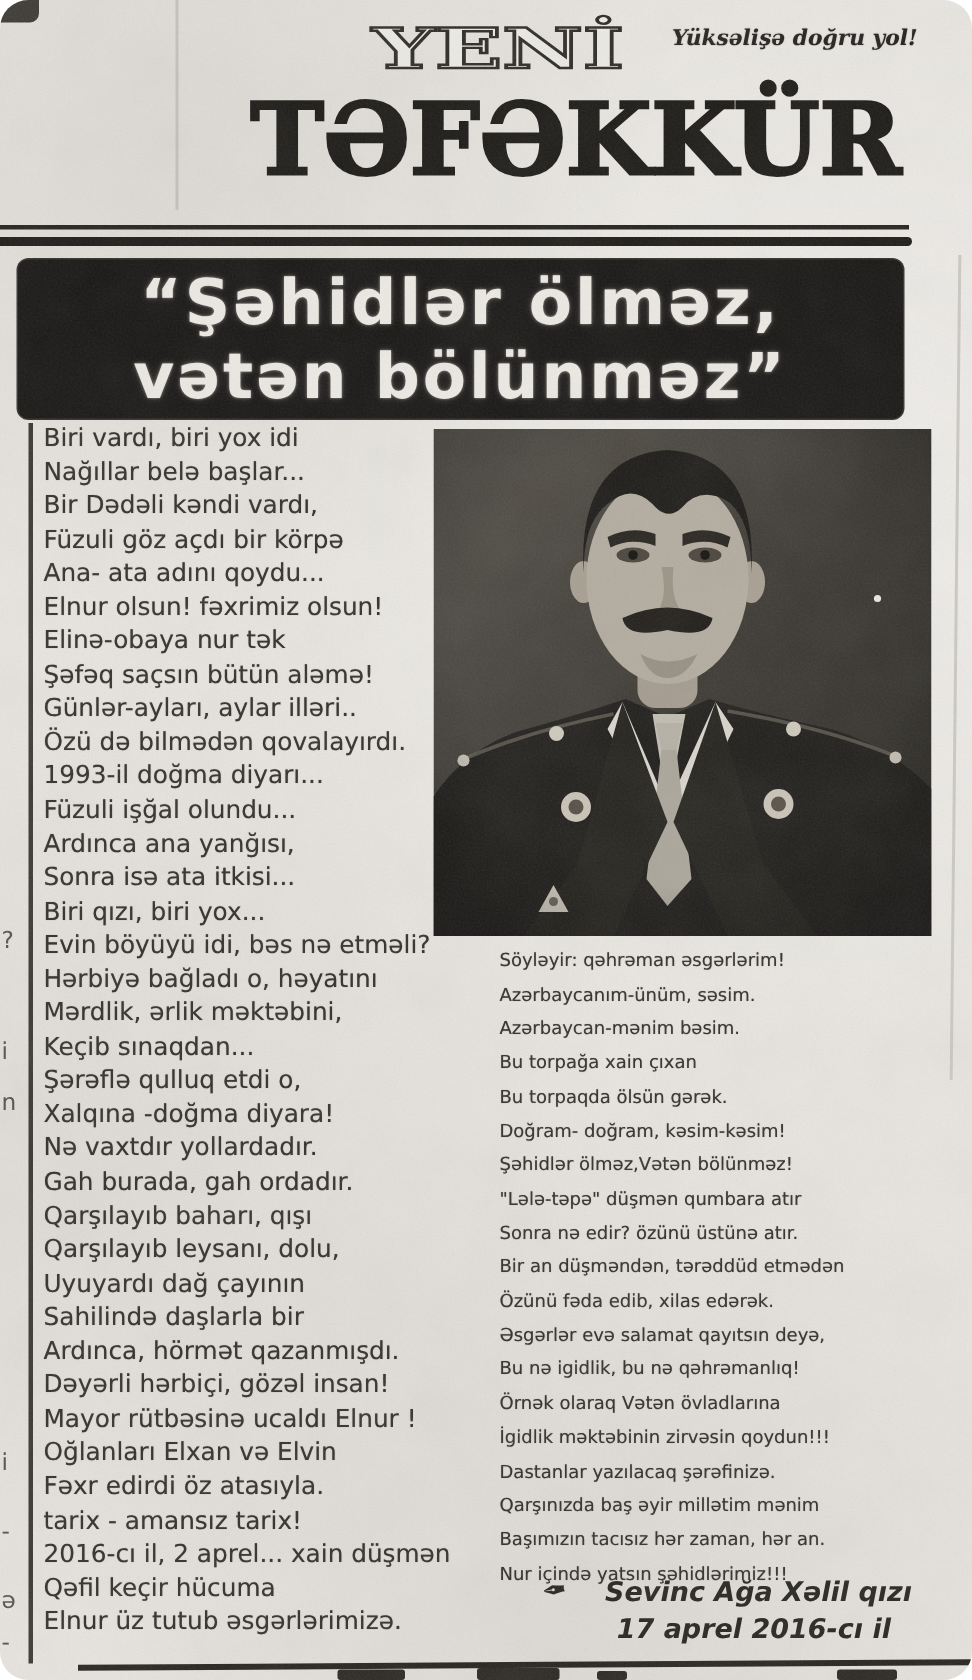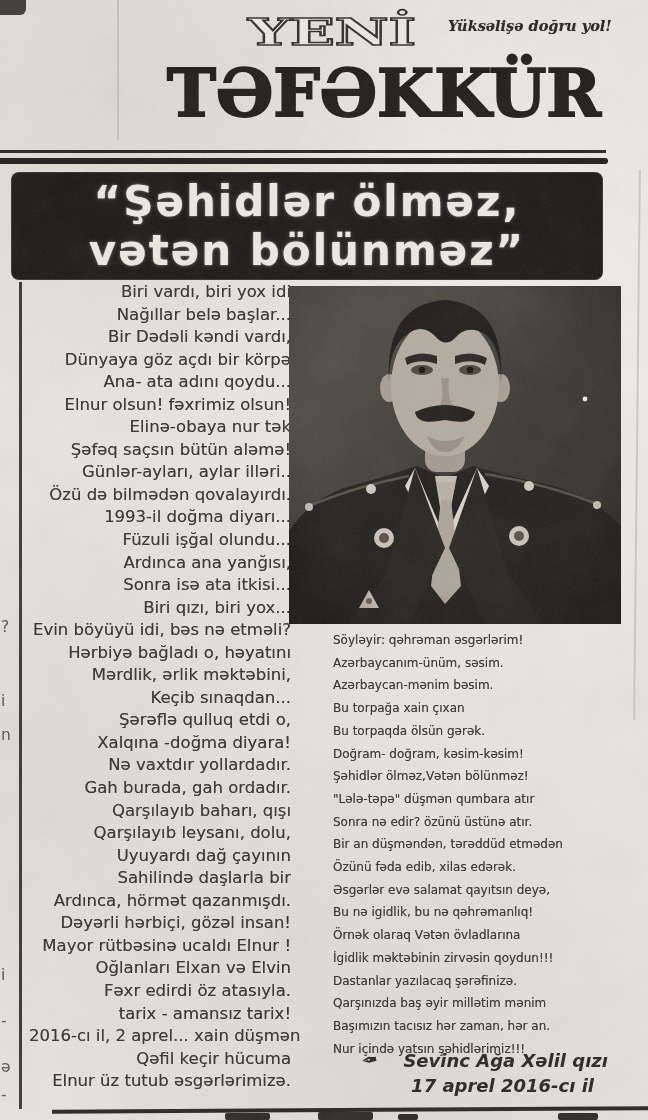--- a/index.html
+++ b/index.html
@@ -6,20 +6,21 @@
   .page{
     position:relative; width:648px; height:1120px; overflow:hidden;
     background-color:#e8e5e0;
     background-image:
       radial-gradient(circle at 18% 8%, rgba(120,115,105,.10), transparent 28%),
       radial-gradient(circle at 85% 30%, rgba(255,255,255,.35), transparent 40%),
       radial-gradient(circle at 10% 70%, rgba(110,105,95,.08), transparent 35%),
       radial-gradient(circle at 60% 95%, rgba(115,110,100,.10), transparent 30%);
     font-family:"DejaVu Sans", sans-serif;
     color:#2f2c29;
+    border-radius:19px;
   }
   .grain{position:absolute;inset:0;z-index:40;pointer-events:none;filter:grayscale(1);}
   .masthead-svg{position:absolute;left:0;top:0;z-index:2;}
   .slogan{
     position:absolute; left:448px; top:17px; width:170px; z-index:3;
     font-family:"DejaVu Serif", serif; font-style:italic; font-weight:bold;
     font-size:14.5px; color:#23211e; white-space:nowrap;
     text-shadow:0 0 1px rgba(40,38,34,.4);
   }
   .rule-thin{position:absolute;left:0;top:150px;width:606px;height:3px;background:#24221f;z-index:2;}
@@ -29,21 +30,21 @@
     background:#181614; border-radius:7px;
     display:flex; flex-direction:column; justify-content:center; align-items:center;
     box-shadow:0 0 0 1px #34312c;
   }
   .headline .hl{
     font-weight:bold; font-size:42px; line-height:49px; letter-spacing:2px;
     color:#edeae4; white-space:nowrap;
     text-shadow:0 0 2px rgba(235,232,226,.55), 0 0 6px rgba(235,232,226,.18);
   }
   .left-rule{position:absolute;left:19px;top:282px;width:2.5px;height:827px;background:#3a3733;z-index:2;}
-  .col-left{position:absolute;left:29px;top:281px;width:262px;z-index:2;text-align:right;}
+  .col-left{position:absolute;left:29px;top:281px;width:262px;z-index:2;}
   .col-left .poem-line{font-size:16.5px;line-height:22.55px;white-space:nowrap;color:#33302c;text-shadow:0 0 .6px rgba(60,56,50,.55);}
   .col-right{position:absolute;left:333px;top:629px;width:315px;z-index:2;}
   .col-right .poem-line{font-size:12px;line-height:22.7px;white-space:nowrap;color:#33302c;text-shadow:0 0 .6px rgba(60,56,50,.55);}
   .photo{position:absolute;left:289px;top:286px;width:332px;height:338px;margin:0;z-index:2;}
   .signature{
     position:absolute; left:330px; top:1048px; width:278px; z-index:2;
     text-align:right; font-family:"DejaVu Sans", sans-serif;
     font-style:italic; font-weight:bold; color:#27251f;
   }
   .signature .author-row{font-size:18px; line-height:24px; white-space:nowrap;}
@@ -79,21 +80,21 @@
     <div class="hl">“Şəhidlər ölməz,</div>
     <div class="hl">vətən bölünməz”</div>
   </div>
 
   <div class="left-rule"></div>
 
   <div class="col-left">
       <div class="poem-line">Biri vardı, biri yox idi</div>
       <div class="poem-line">Nağıllar belə başlar...</div>
       <div class="poem-line">Bir Dədəli kəndi vardı,</div>
-      <div class="poem-line">Dünyaya göz açdı bir körpə</div>
+      <div class="poem-line">Füzuli göz açdı bir körpə</div>
       <div class="poem-line">Ana- ata adını qoydu...</div>
       <div class="poem-line">Elnur olsun! fəxrimiz olsun!</div>
       <div class="poem-line">Elinə-obaya nur tək</div>
       <div class="poem-line">Şəfəq saçsın bütün aləmə!</div>
       <div class="poem-line">Günlər-ayları, aylar illəri..</div>
       <div class="poem-line">Özü də bilmədən qovalayırdı.</div>
       <div class="poem-line">1993-il doğma diyarı...</div>
       <div class="poem-line">Füzuli işğal olundu...</div>
       <div class="poem-line">Ardınca ana yanğısı,</div>
       <div class="poem-line">Sonra isə ata itkisi...</div>

